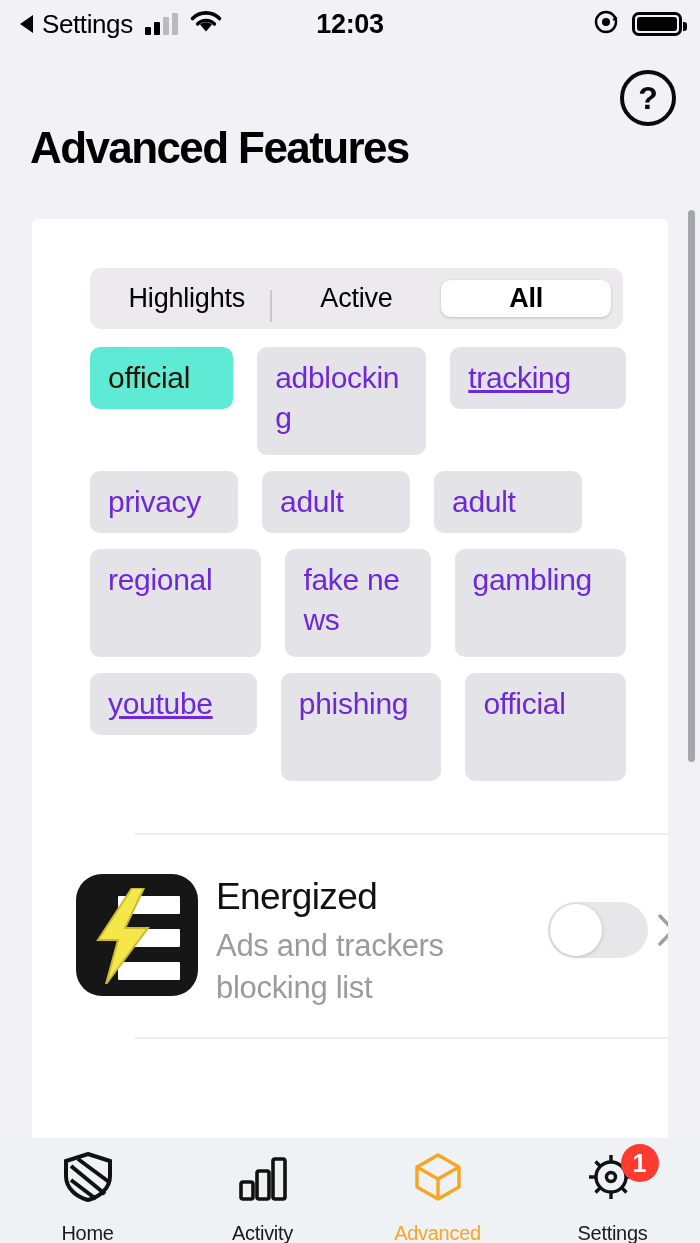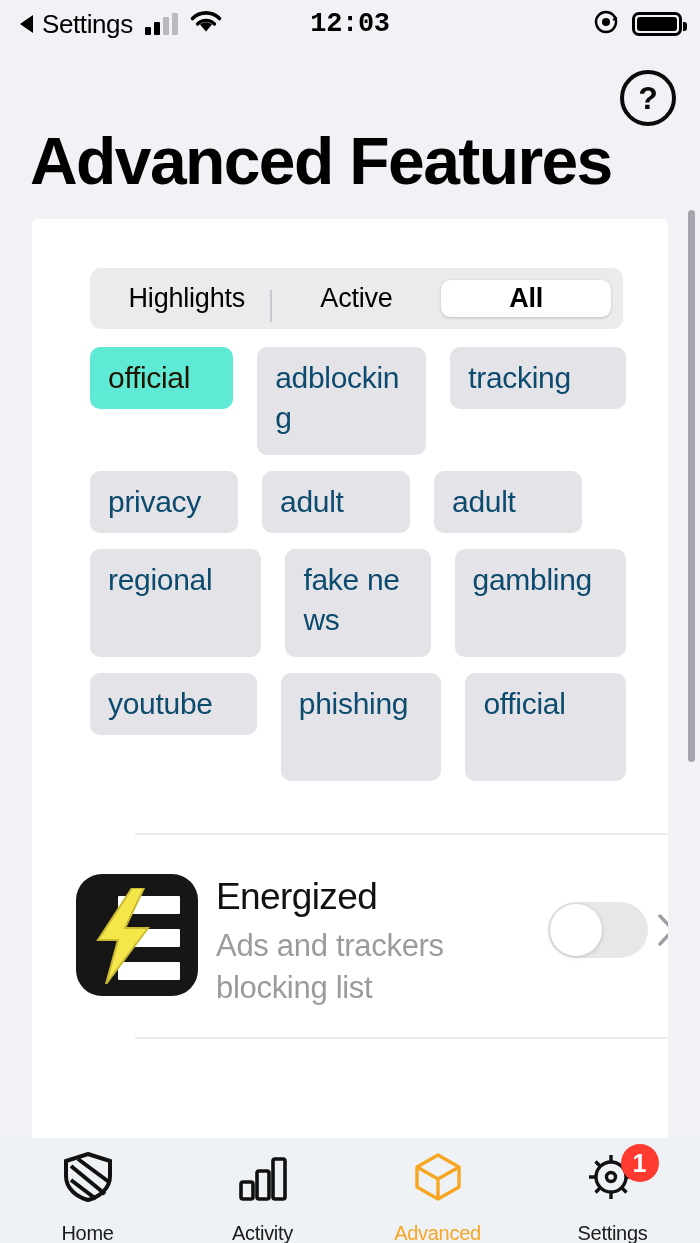--- a/index.html
+++ b/index.html
@@ -32,21 +32,21 @@
   }
   .sb-carrier { font-size: 26px; letter-spacing: -0.4px; }
   .sb-signal { display: flex; align-items: flex-end; gap: 3px; height: 22px; margin-left: 3px;}
   .sb-signal i { width: 6px; background: #000; border-radius: 1px; display:block;}
   .sb-signal i:nth-child(1){ height: 8px; }
   .sb-signal i:nth-child(2){ height: 13px; }
   .sb-signal i:nth-child(3){ height: 18px; background:#b9b9bf; }
   .sb-signal i:nth-child(4){ height: 22px; background:#b9b9bf; }
   .sb-time {
     position: absolute; left: 0; right: 0; text-align: center;
-    font-size: 27px; font-weight: bold; letter-spacing: -0.3px; font-family: Liberation Mono, monospace;
+    font-size: 27px; font-weight: bold; letter-spacing: -0.3px;
   }
   .sb-right {
     position: absolute; right: 18px; top: 0; height: 48px;
     display: flex; align-items: center; gap: 13px;
   }
   .sb-battery {
     width: 50px; height: 24px; border: 3px solid #000;
     border-radius: 7px; position: relative; padding: 2px;
   }
   .sb-battery::after {
@@ -59,21 +59,21 @@
   .help-btn {
     position: absolute; right: 24px; top: 70px;
     width: 56px; height: 56px; border-radius: 50%;
     border: 4px solid #0a0a0a; background: transparent;
     display: flex; align-items: center; justify-content: center;
     font-size: 32px; font-weight: bold; color: #0a0a0a;
     line-height: 1;
   }
   .page-title {
     position: absolute; left: 30px; top: 123px;
-    font-size: 66px; font-weight: bold; letter-spacing: -1.6px;
+    font-size: 44px; font-weight: bold; letter-spacing: -1.6px;
     color: #000; white-space: nowrap;
   }
 
   
   .card {
     position: absolute; left: 32px; top: 219px;
     width: 636px; height: 926px;
     background: #fff;
     border-radius: 6px;
     overflow: hidden;
@@ -106,32 +106,32 @@
     box-shadow: 0 1px 3px rgba(0,0,0,0.18), 0 0 1px rgba(0,0,0,0.1);
     font-weight: bold;
   }
 
   
   .tags { position: absolute; left: 58px; top: 128px; width: 560px; }
   .tag-row { display: flex; align-items: flex-start; margin-bottom: 16px; }
   .tag {
     background: #e4e3e8;
     border-radius: 10px;
-    font-size: 30px; color: #0c4a6e;
+    font-size: 30px; color: #6d28d9;
     letter-spacing: -0.3px;
     line-height: 1.33;
     padding: 11px 18px;
     margin-right: 24px;
     word-break: break-all;
     display: flex; align-items: center;
   }
   .tag.selected { background: #5eead4; color: #241300; }
   .tag.w-narrow  { width: 148px; }
   .tag.w-mid     { width: 175px; }
-  .tag.w-wide    { width: 182px; }
+  .tag.w-wide    { width: 182px; text-decoration: underline; }
   .tag.h-two     { height: 108px; align-items: flex-start; }
   .tag.h-one     { height: 62px; }
 
   .divider-line {
     position: absolute; left: 103px; top: 614px;
     width: 534px; height: 2px; background: #ececef;
   }
   .divider-line.second { top: 818px; }
 
   

